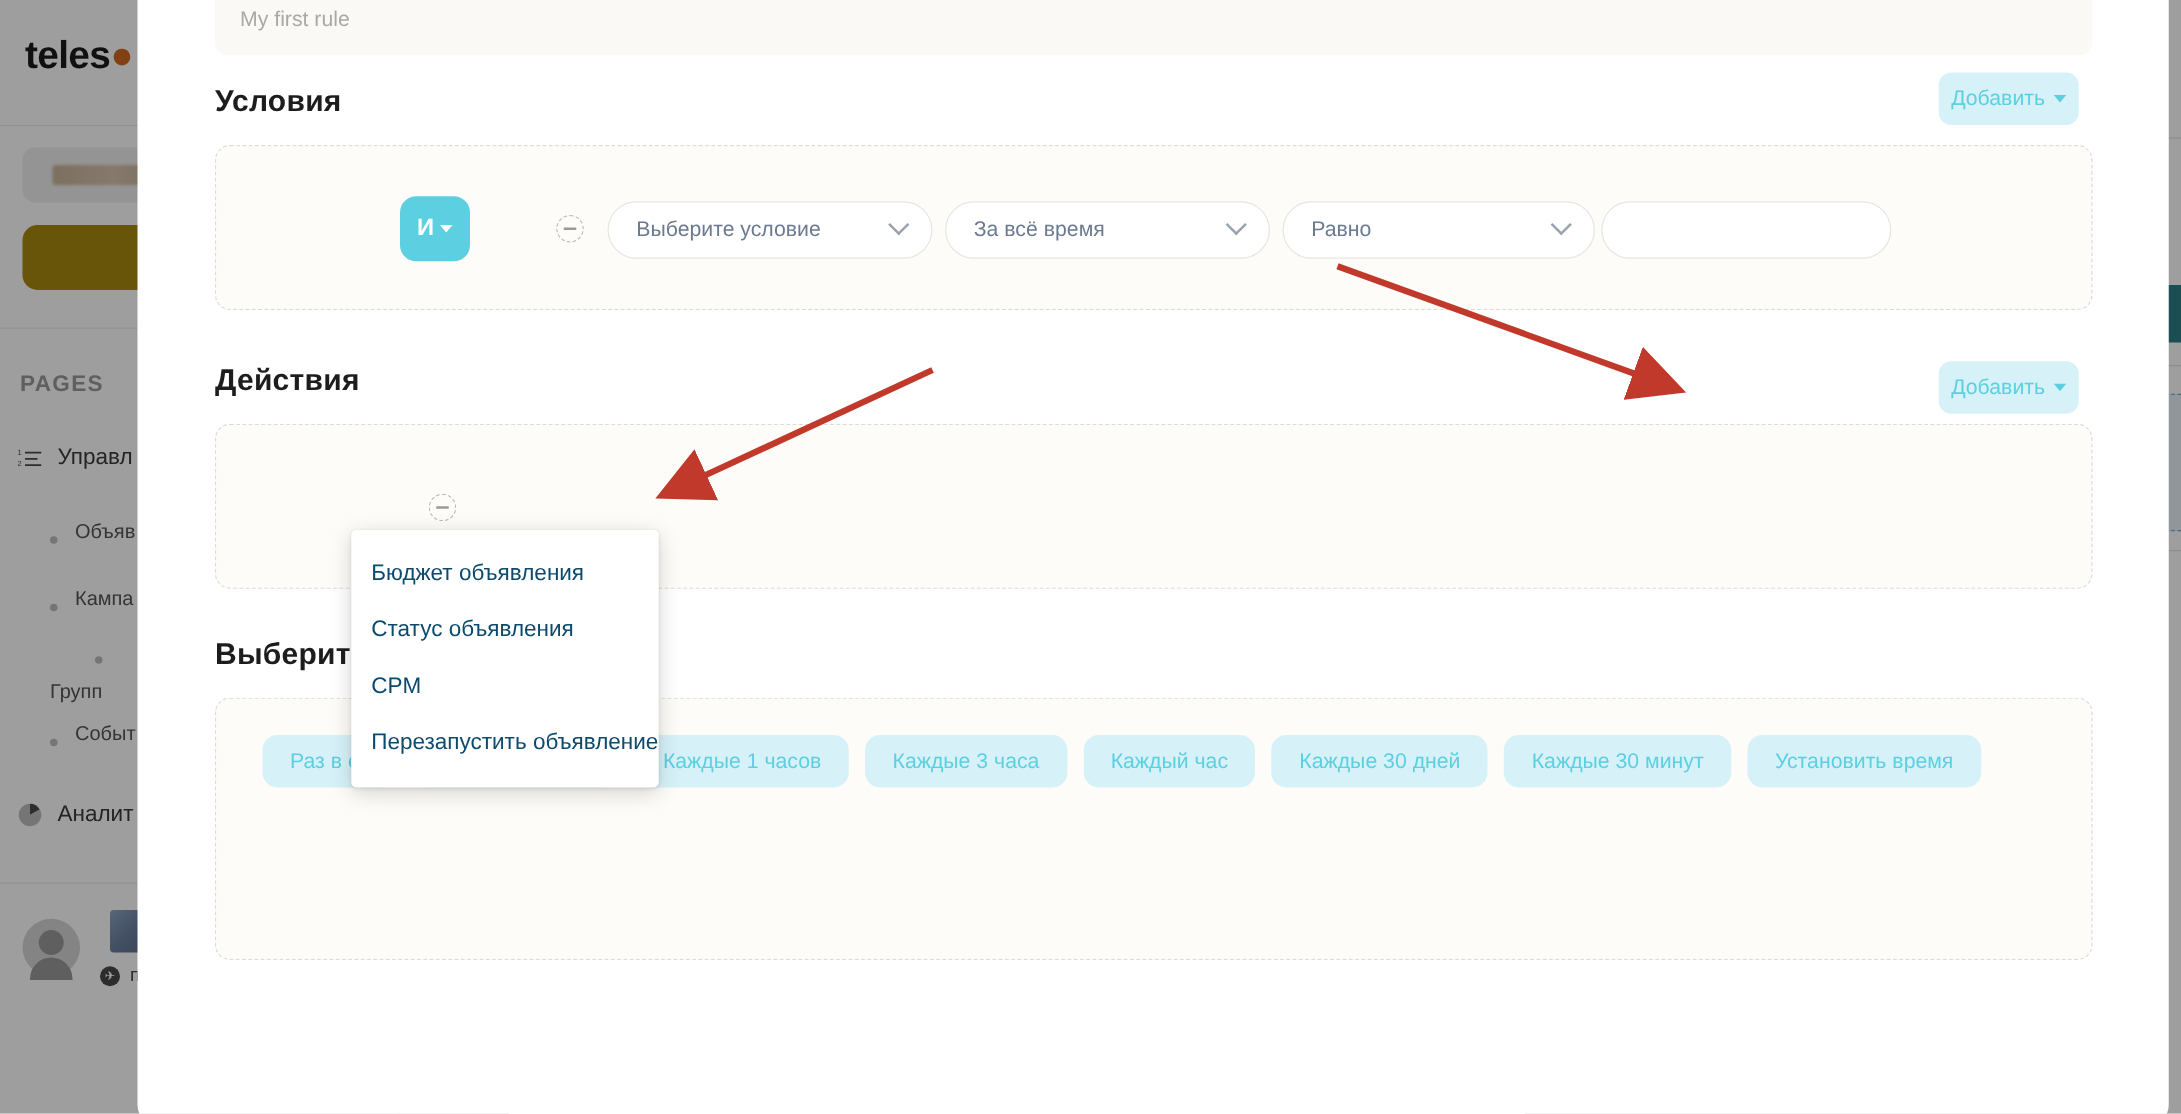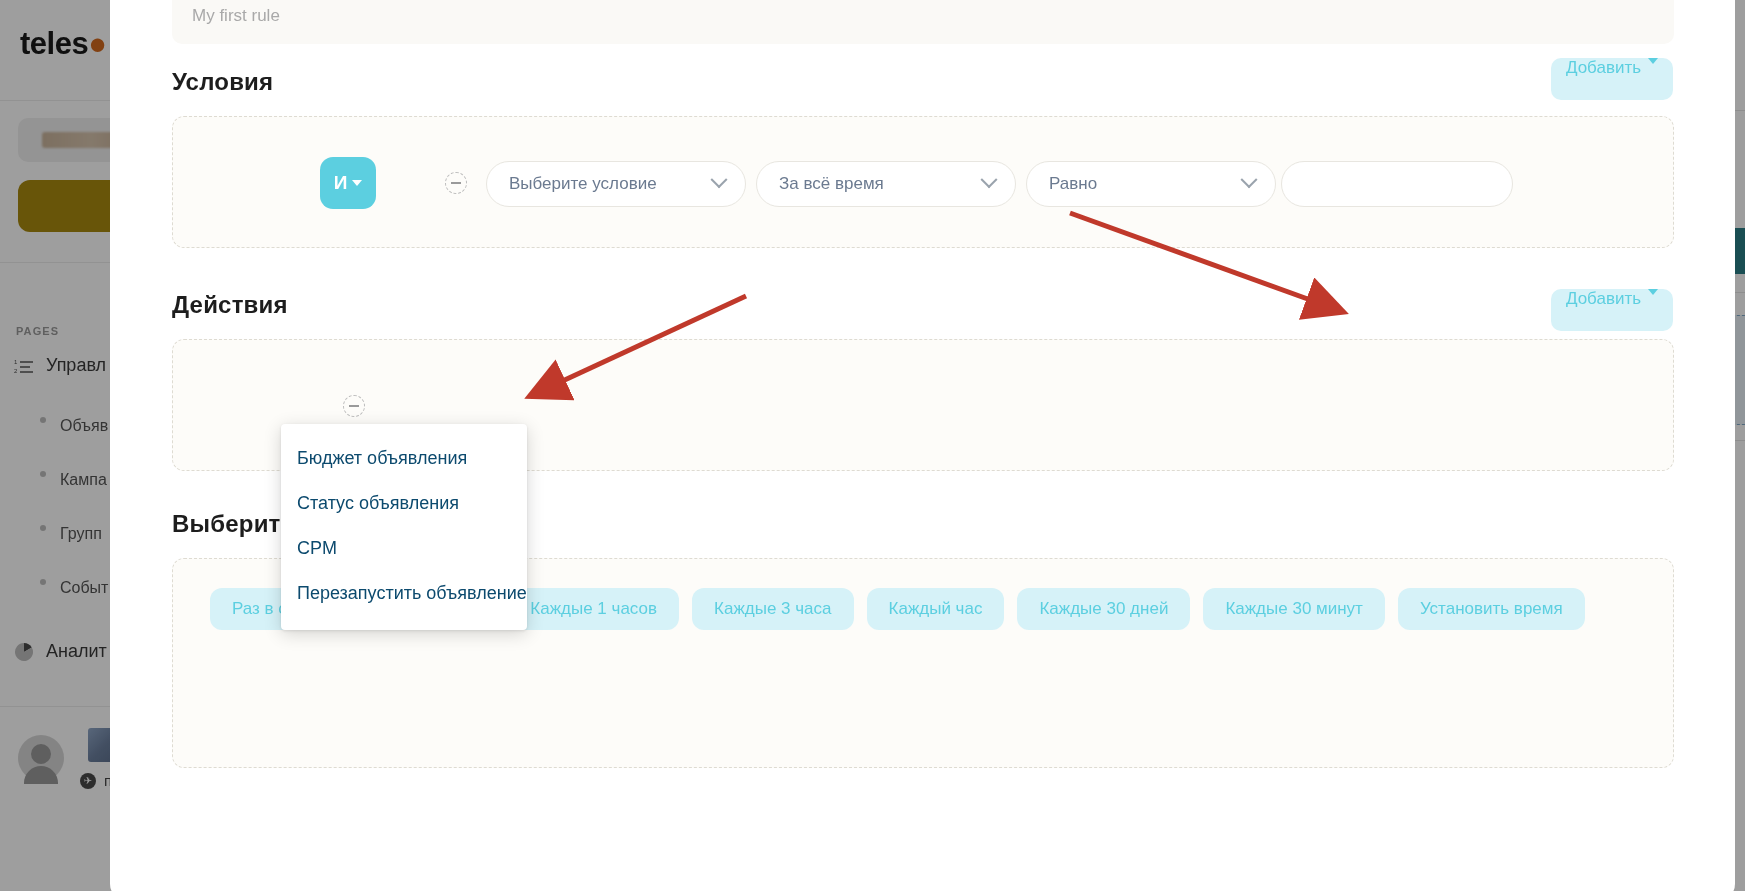--- a/index.html
+++ b/index.html
@@ -34,28 +34,28 @@
     background: linear-gradient(90deg,#c9b49c 0%,#d7c4ae 35%,#c2ab92 70%,#cbb9a3 100%);
     border-radius: 3px; filter: blur(1.2px);
   }
   .bg-gold-btn {
     position: absolute; left: 18px; top: 180px; width: 250px; height: 52px;
     background: #a8890f; border-radius: 12px;
     color: #ded8c0; font-size: 17px; display: flex; align-items: center; padding-left: 100px;
   }
   .bg-section-label {
     position: absolute; left: 16px; top: 297px;
-    font-size: 11px; font-weight: 700; color: #9a9a9a; letter-spacing: 1.1px; margin-top: 28px;
+    font-size: 18px; font-weight: 700; color: #9a9a9a; letter-spacing: 1.1px;
   }
   .bg-nav-item {
     position: absolute; left: 14px; display: flex; align-items: center; gap: 12px;
     font-size: 18px; color: #3b3b3b; white-space: nowrap;
   }
   .bg-nav-sub {
-    position: absolute; left: 40px; display: flex; align-items: flex-start; gap: 14px;
+    position: absolute; left: 40px; display: flex; align-items: flex-end; gap: 14px;
     font-size: 16px; color: #555; white-space: nowrap;
   }
   .bullet { width: 6px; height: 6px; border-radius: 50%; background: #bdbdbd; display: inline-block; }
   .ic { width: 20px; height: 20px; display: inline-block; flex: none; }
 
   .bg-avatar {
     position: absolute; left: 18px; top: 735px; width: 46px; height: 46px;
     border-radius: 50%; background: #d6d6d6;
   }
   .bg-avatar::after {
@@ -127,24 +127,24 @@
     font-family: "Liberation Sans", sans-serif;
     display: flex; align-items: center;
   }
 
   .section-title {
     position: absolute; left: 62px;
     font-size: 24px; font-weight: 700; color: #1d1d1d; letter-spacing: 0.2px;
   }
 
   .add-btn {
-    position: absolute; width: 122px; height: 42px;
+    position: absolute; width: 112px; height: 42px;
     background: #d6f2f8; border: none; border-radius: 10px;
     color: #5ccfe0; font-size: 17px;
-    display: flex; justify-content: center; gap: 7px;
+    display: flex; align-items: center; justify-content: center; gap: 7px;
     cursor: pointer;
   }
   .caret-down {
     width: 0; height: 0; border-left: 5px solid transparent;
     border-right: 5px solid transparent; border-top: 6px solid currentColor;
     display: inline-block;
   }
 
   .panel {
     position: absolute; left: 62px; width: 1502px;
@@ -257,21 +257,21 @@
       </div>
 
       <div class="bg-nav-sub" style="top:417px;">
         <span class="bullet"></span>
         <span>Объяв</span>
       </div>
       <div class="bg-nav-sub" style="top:471px;">
         <span class="bullet"></span>
         <span>Кампа</span>
       </div>
-      <div class="bg-nav-sub" style="top:525px;">
+      <div class="bg-nav-sub" style="top:525px;flex-direction:column;">
         <span class="bullet"></span>
         <span>Групп</span>
       </div>
       <div class="bg-nav-sub" style="top:579px;">
         <span class="bullet"></span>
         <span>Событ</span>
       </div>
 
       <div class="bg-nav-item" style="top:641px;">
         <span class="ic">

